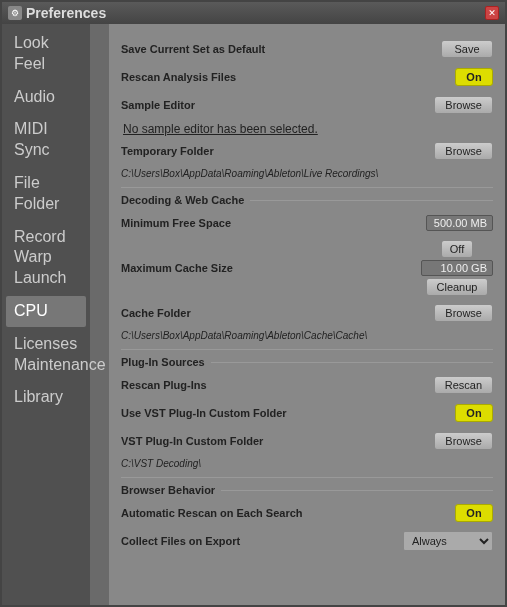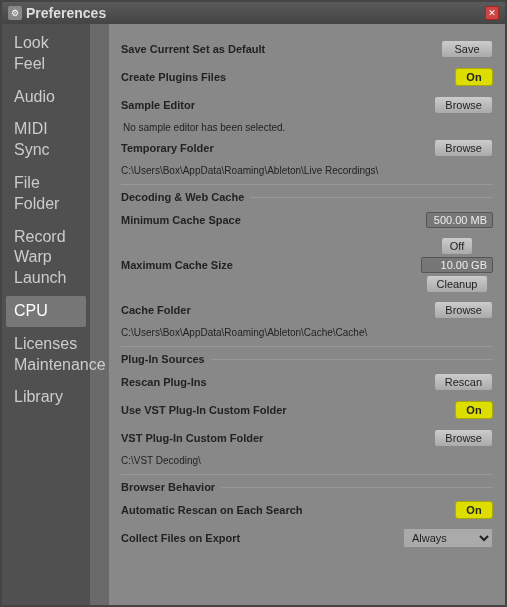--- a/index.html
+++ b/index.html
@@ -98,23 +98,24 @@
       min-height: 22px;
     }
     .row-label {
       color: #222;
       font-size: 11px;
       flex: 1;
       font-weight: bold;
     }
     .row-sub {
       color: #222;
-      font-size: 10px;
+      font-size: 12px;
       margin-bottom: 4px;
       padding-left: 2px;
+      text-decoration: underline;
     }
     .btn {
       background: linear-gradient(to bottom, #ccc, #aaa);
       border: 1px solid #888;
       border-radius: 3px;
       padding: 2px 10px;
       font-size: 11px;
       cursor: pointer;
       color: #222;
       min-width: 52px;
@@ -165,20 +166,21 @@
     .btn-group {
       display: flex;
       gap: 2px;
       align-items: center;
       flex-direction: column;
     }
     .path-text {
       color: #222;
       font-size: 10px;
       margin-bottom: 4px;
+      font-style: italic;
     }
     .select-dropdown {
       background: #aaa;
       border: 1px solid #888;
       border-radius: 2px;
       padding: 2px 4px;
       font-size: 11px;
       color: #222;
       width: 90px;
     }
@@ -219,21 +221,21 @@
       <div class="sidebar-item">Library</div>
     </div>
     <div class="main">
 
       <div class="row">
         <span class="row-label">Save Current Set as Default</span>
         <button class="btn">Save</button>
       </div>
 
       <div class="row">
-        <span class="row-label">Create Plugins Files</span>
+        <span class="row-label">Rescan Analysis Files</span>
         <button class="btn-yellow">On</button>
       </div>
 
       <div class="row">
         <span class="row-label">Sample Editor</span>
         <button class="btn">Browse</button>
       </div>
       <div class="row-sub">No sample editor has been selected.</div>
 
       <div class="row">
@@ -241,21 +243,21 @@
         <button class="btn">Browse</button>
       </div>
       <div class="path-text">C:\Users\Box\AppData\Roaming\Ableton\Live Recordings\</div>
 
       <hr class="section-divider">
       <div class="section-title">
         <span>Decoding &amp; Web Cache</span>
       </div>
 
       <div class="row">
-        <span class="row-label">Minimum Cache Space</span>
+        <span class="row-label">Minimum Free Space</span>
         <input class="input-field" type="text" value="500.00 MB" style="">
       </div>
 
       <div class="row">
         <span class="row-label">Maximum Cache Size</span>
         <div class="btn-group">
           <button class="off-btn">Off</button>
           <input class="input-field" type="text" style="width: 72px;" value="10.00 GB">
           <button class="btn">Cleanup</button>
         </div>

